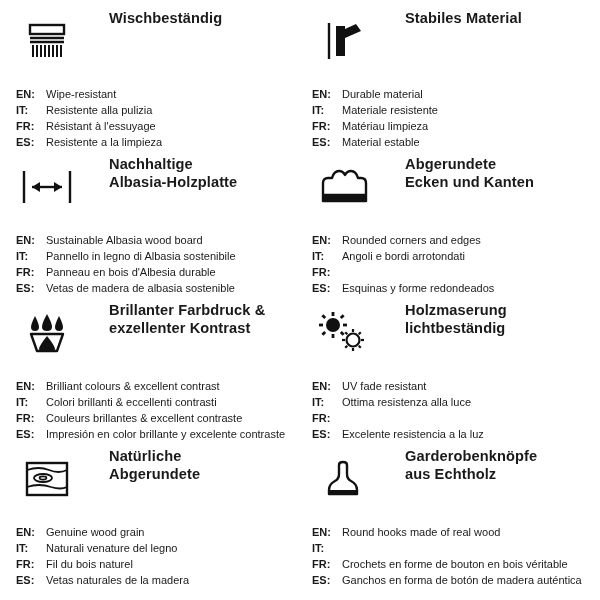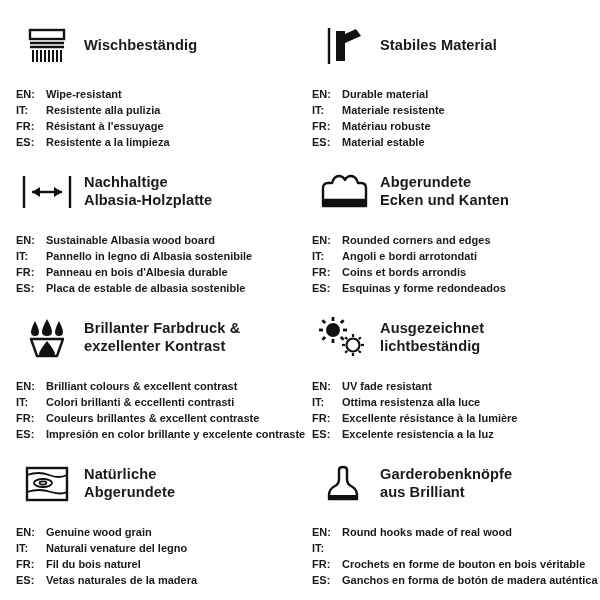--- a/index.html
+++ b/index.html
@@ -33,22 +33,22 @@
     display: flex;
     flex-direction: column;
     padding-right: 6px;
   }
   .cell.right {
     padding-left: 10px;
     padding-right: 0;
   }
   .head {
     display: flex;
-    align-items: center;
     min-height: 72px;
+    gap: 25px;
   }
   .icon-box {
     width: 66px;
     min-width: 66px;
     height: 62px;
     display: flex;
     align-items: center;
     justify-content: center;
   }
   .title {
@@ -67,21 +67,21 @@
     font-size: 11px;
     line-height: 1.46;
     white-space: nowrap;
   }
   .lang-code {
     width: 30px;
     min-width: 30px;
     font-weight: bold;
   }
   .lang-text {
-    font-weight: bold;
+    font-weight: normal;
   }
   svg { display: block; }
 </style>
 </head>
 <body>
 
 <div class="sheet">
 
   <div class="row">
     <div class="cell">
@@ -140,21 +140,21 @@
         <div class="lang-row">
           <span class="lang-code">EN:</span>
           <span class="lang-text">Durable material</span>
         </div>
         <div class="lang-row">
           <span class="lang-code">IT:</span>
           <span class="lang-text">Materiale resistente</span>
         </div>
         <div class="lang-row">
           <span class="lang-code">FR:</span>
-          <span class="lang-text">Matériau robuste</span>
+          <span class="lang-text">Matériau limpieza</span>
         </div>
         <div class="lang-row">
           <span class="lang-code">ES:</span>
           <span class="lang-text">Material estable</span>
         </div>
       </div>
     </div>
   </div>
 
   <div class="row">
@@ -180,21 +180,21 @@
         <div class="lang-row">
           <span class="lang-code">IT:</span>
           <span class="lang-text">Pannello in legno di Albasia sostenibile</span>
         </div>
         <div class="lang-row">
           <span class="lang-code">FR:</span>
           <span class="lang-text">Panneau en bois d'Albesia durable</span>
         </div>
         <div class="lang-row">
           <span class="lang-code">ES:</span>
-          <span class="lang-text">Placa de estable de albasia sostenible</span>
+          <span class="lang-text">Vetas de madera de albasia sostenible</span>
         </div>
       </div>
     </div>
 
     <div class="cell right">
       <div class="head">
         <div class="icon-box">
           <svg width="56" height="44" viewBox="0 0 56 44">
             <path d="M8 36 L8 18 Q8 13 13 13 L17 13 Q19 6 24 6 Q28 6 30 10 Q32 6 36 6 Q41 6 43 13 L46 13 Q51 13 51 18 L51 36 Z" fill="none" stroke="#111" stroke-width="2.4" stroke-linejoin="round"></path>
             <line x1="8" y1="30" x2="51" y2="30" stroke="#111" stroke-width="2.4"></line>
@@ -208,21 +208,20 @@
         <div class="lang-row">
           <span class="lang-code">EN:</span>
           <span class="lang-text">Rounded corners and edges</span>
         </div>
         <div class="lang-row">
           <span class="lang-code">IT:</span>
           <span class="lang-text">Angoli e bordi arrotondati</span>
         </div>
         <div class="lang-row">
           <span class="lang-code">FR:</span>
-          <span class="lang-text">Coins et bords arrondis</span>
         </div>
         <div class="lang-row">
           <span class="lang-code">ES:</span>
           <span class="lang-text">Esquinas y forme redondeados</span>
         </div>
       </div>
     </div>
   </div>
 
   <div class="row">
@@ -285,35 +284,34 @@
                 <line x1="27" y1="30" x2="30" y2="30"></line>
                 <line x1="46" y1="30" x2="49" y2="30"></line>
                 <line x1="30.2" y1="22.2" x2="32.3" y2="24.3"></line>
                 <line x1="43.7" y1="35.7" x2="45.8" y2="37.8"></line>
                 <line x1="30.2" y1="37.8" x2="32.3" y2="35.7"></line>
                 <line x1="43.7" y1="24.3" x2="45.8" y2="22.2"></line>
               </g>
             </g>
           </svg>
         </div>
-        <div class="title" style="white-space:pre-line">Ausgezeichnet
+        <div class="title" style="white-space:pre-line">Holzmaserung
 lichtbeständig</div>
       </div>
       <div class="langs">
         <div class="lang-row">
           <span class="lang-code">EN:</span>
           <span class="lang-text">UV fade resistant</span>
         </div>
         <div class="lang-row">
           <span class="lang-code">IT:</span>
           <span class="lang-text">Ottima resistenza alla luce</span>
         </div>
         <div class="lang-row">
           <span class="lang-code">FR:</span>
-          <span class="lang-text">Excellente résistance à la lumière</span>
         </div>
         <div class="lang-row">
           <span class="lang-code">ES:</span>
           <span class="lang-text">Excelente resistencia a la luz</span>
         </div>
       </div>
     </div>
   </div>
 
   <div class="row">
@@ -353,21 +351,21 @@
 
     <div class="cell right">
       <div class="head">
         <div class="icon-box">
           <svg width="56" height="46" viewBox="0 0 56 46">
             <path d="M14 38 L14 34 Q14 28 20 25 Q24 23 24 18 L24 9 Q24 6 28 6 Q32 6 32 9 L32 18 Q32 23 36 25 Q42 28 42 34 L42 38 Z" fill="none" stroke="#111" stroke-width="2.4" stroke-linejoin="round"></path>
             <rect x="14" y="34" width="28" height="4.5" fill="#111"></rect>
           </svg>
         </div>
         <div class="title" style="white-space:pre-line">Garderobenknöpfe
-aus Brilliant</div>
+aus Echtholz</div>
       </div>
       <div class="langs">
         <div class="lang-row">
           <span class="lang-code">EN:</span>
           <span class="lang-text">Round hooks made of real wood</span>
         </div>
         <div class="lang-row">
           <span class="lang-code">IT:</span>
         </div>
         <div class="lang-row">

